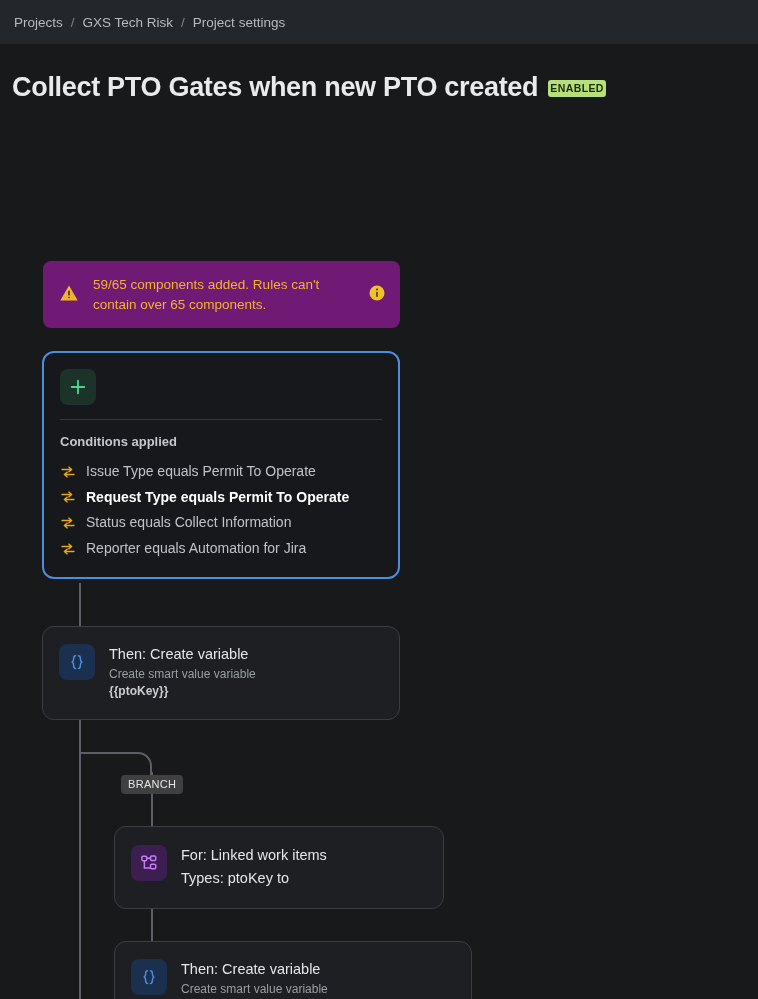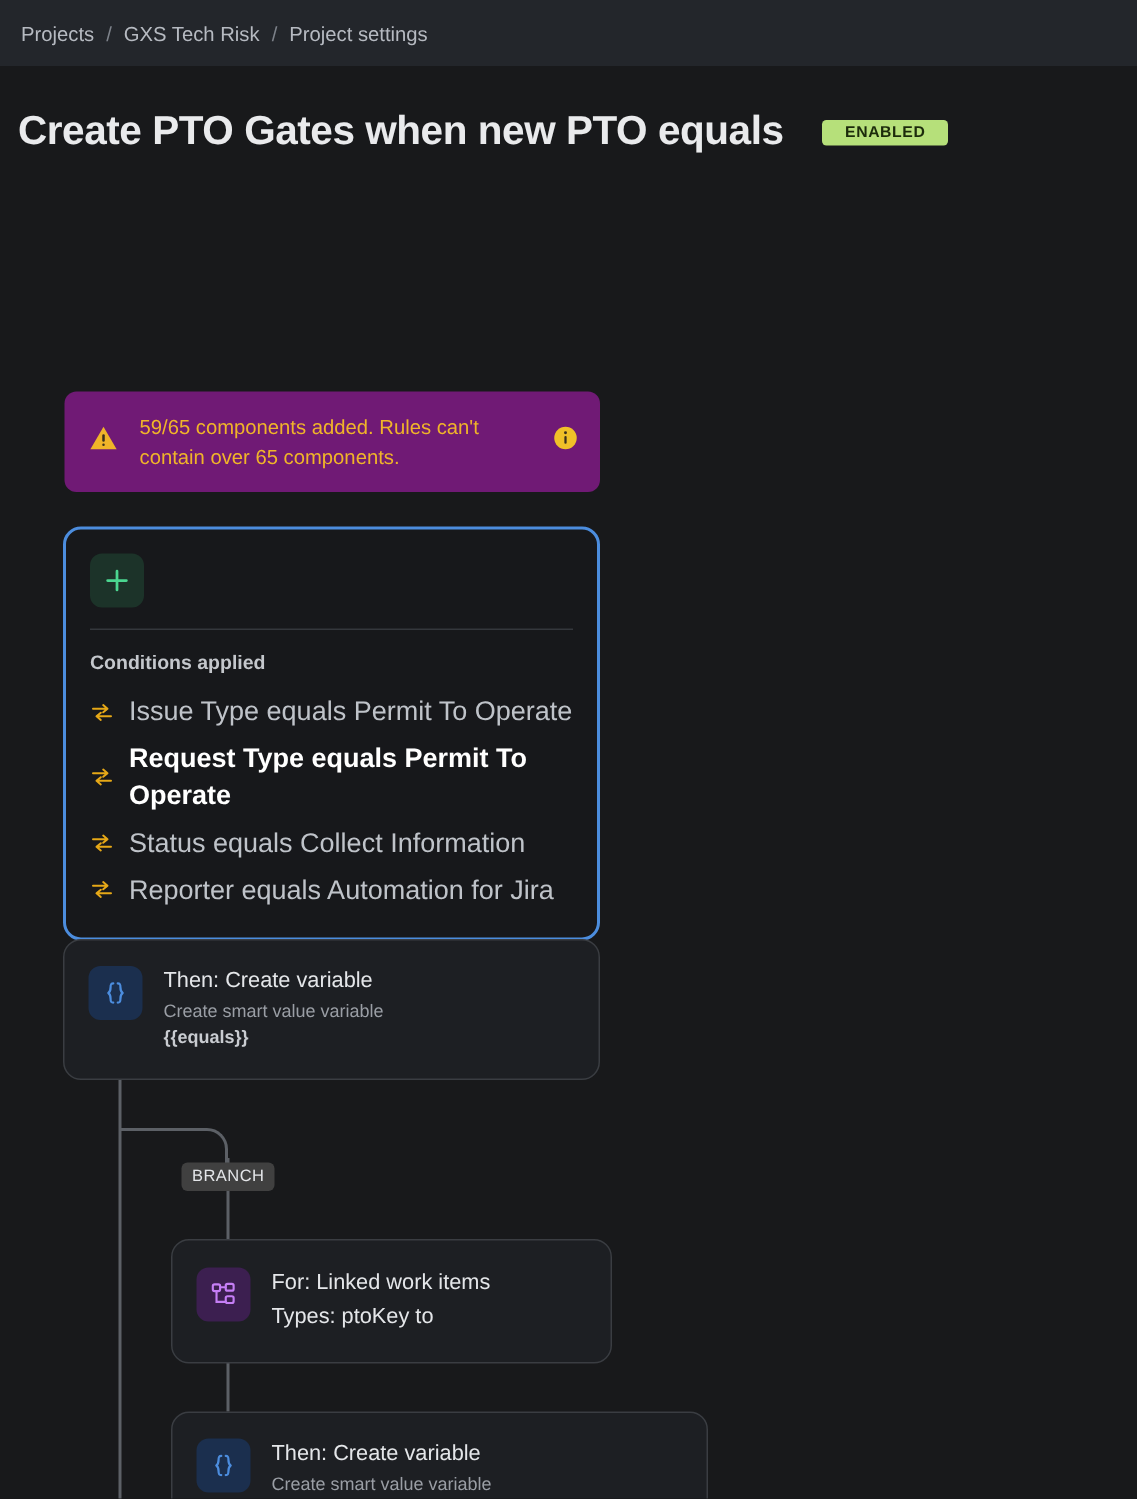--- a/index.html
+++ b/index.html
@@ -31,27 +31,27 @@
     align-items: center;
     padding: 28px 0 0 12px;
   }
   .page-title {
     font-size: 27px;
     font-weight: bold;
     color: #e9eaec;
     letter-spacing: -0.3px;
   }
   .status-badge {
-    margin-left: 26px;
+    margin-left: 10px;
     background: #b6e07a;
     color: #1c2b0b;
     font-size: 10.5px;
     font-weight: bold;
     letter-spacing: 0.4px;
-    padding: 2px 15px 3px;
+    padding: 2px 2px 3px;
     border-radius: 3px;
     position: relative;
     top: 1px;
   }
 
   
   .canvas { position: relative; padding-top: 30px; }
 
   
   .warn-banner {
@@ -144,21 +144,21 @@
     color: #c4c7cc;
     margin-bottom: 10px;
   }
   .cond-row {
     display: flex;
     align-items: center;
     padding: 3px 0;
   }
   .cond-icon { flex: 0 0 auto; margin-right: 10px; display: flex; }
   .cond-label {
-    font-size: 18px;
+    font-size: 14px;
     color: #bfc3c9;
     line-height: 1.4;
   }
   .cond-row.active .cond-label {
     color: #ffffff;
     font-weight: bold;
   }
 
   
   .branch-chip {
@@ -176,21 +176,21 @@
 
 <div class="breadcrumb-bar">
   <span class="crumb">Projects</span>
   <span class="crumb-sep">/</span>
   <span class="crumb">GXS Tech Risk</span>
   <span class="crumb-sep">/</span>
   <span class="crumb">Project settings</span>
 </div>
 
 <div class="title-row">
-  <span class="page-title">Create PTO Gates when new PTO equals</span>
+  <span class="page-title">Collect PTO Gates when new PTO created</span>
   <span class="status-badge">ENABLED</span>
 </div>
 
 <div class="canvas">
 
   <div class="warn-banner">
     <span class="warn-icon">
       <svg width="20" height="20" viewBox="0 0 24 24">
         <path d="M12 3 L22.5 21 L1.5 21 Z" fill="#f0b429"></path>
         <rect x="11" y="9" width="2" height="6" rx="1" fill="#3b2f1c"></rect>
@@ -278,28 +278,28 @@
     <div class="node-head" style="padding:17px 16px 18px 16px;">
       <span class="node-icon icon-variable">
         <svg width="18" height="18" viewBox="0 0 24 24">
           <path d="M10 3.5c-2.4 0-2.4 1.6-2.4 3.6S7.6 10.8 5.6 12c2 1.2 2 2.9 2 4.9s0 3.6 2.4 3.6" stroke="#4c8dde" stroke-width="2" fill="none" stroke-linecap="round" stroke-linejoin="round"></path>
           <path d="M14 3.5c2.4 0 2.4 1.6 2.4 3.6s0 3.7 2 4.9c-2 1.2-2 2.9-2 4.9s0 3.6-2.4 3.6" stroke="#4c8dde" stroke-width="2" fill="none" stroke-linecap="round" stroke-linejoin="round"></path>
         </svg>
       </span>
       <span class="node-body">
         <span class="node-title" style="display:block;">Then: Create variable</span>
         <span class="node-sub" style="display:block;">Create smart value variable</span>
-        <span class="node-sub mono-strong" style="display:block;">{{equals}}</span>
+        <span class="node-sub mono-strong" style="display:block;">{{ptoKey}}</span>
       </span>
     </div>
   </div>
 
   <div class="branch-chip" style="left:121px; top:672px;">BRANCH</div>
 
-  <div class="node" style="left:114px; top:723px; width:294px;">
+  <div class="node" style="left:114px; top:723px; width:330px;">
     <div class="node-head" style="padding:18px 16px 19px 16px;">
       <span class="node-icon icon-branch">
         <svg width="18" height="18" viewBox="0 0 24 24">
           <rect x="2.5" y="3" width="6.5" height="6" rx="1.6" stroke="#c57ef5" stroke-width="1.9" fill="none"></rect>
           <rect x="14" y="2.6" width="7" height="6" rx="1.6" stroke="#c57ef5" stroke-width="1.9" fill="none"></rect>
           <rect x="14" y="13.6" width="7" height="6" rx="1.6" stroke="#c57ef5" stroke-width="1.9" fill="none"></rect>
           <path d="M5.8 9v9.6h8.2M14 5.6H9" stroke="#c57ef5" stroke-width="1.9" fill="none" stroke-linecap="round"></path>
         </svg>
       </span>
       <span class="node-body">

